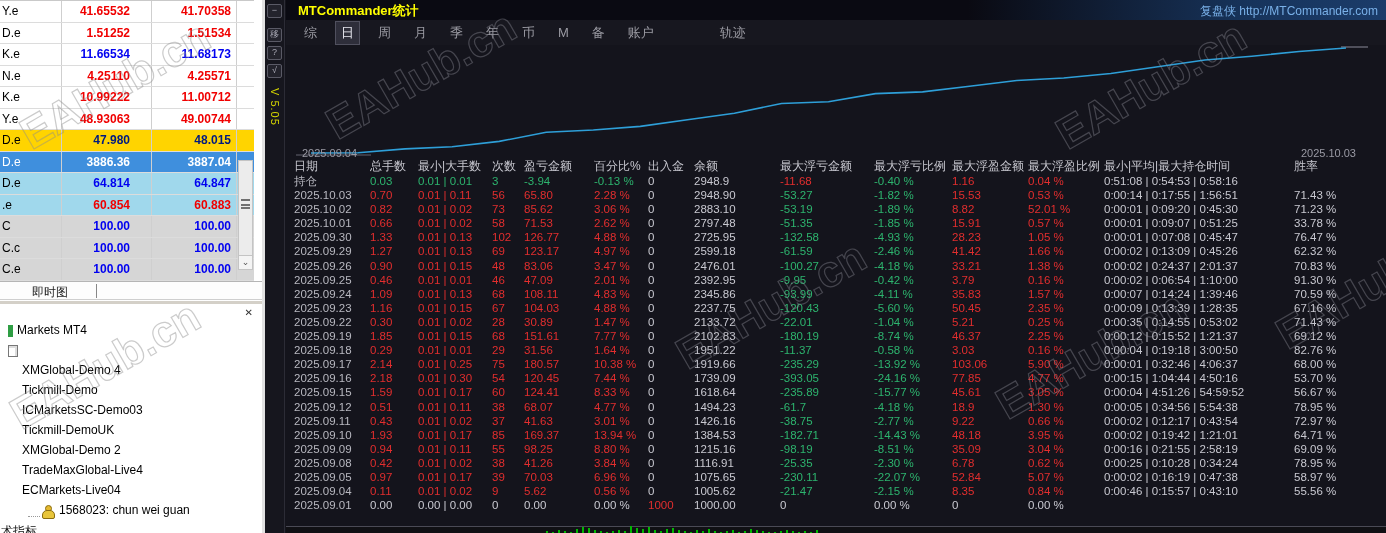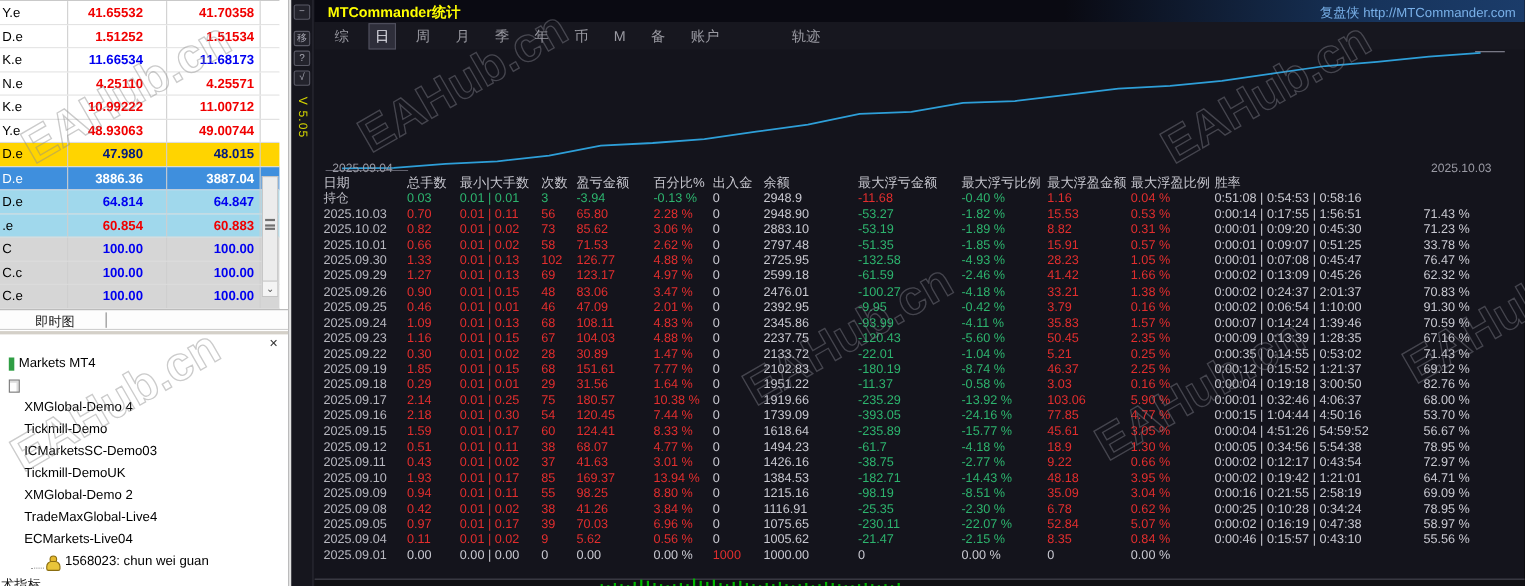--- a/index.html
+++ b/index.html
@@ -260,20 +260,21 @@
           <span>最小|大手数</span>
           <span>次数</span>
           <span>盈亏金额</span>
           <span>百分比%</span>
           <span>出入金</span>
           <span>余额</span>
           <span>最大浮亏金额</span>
           <span>最大浮亏比例</span>
           <span>最大浮盈金额</span>
           <span>最大浮盈比例</span>
+          <span>最小|平均|最大持仓时间</span>
           <span>胜率</span>
         </div>
         <div class="trow">
           <span class="c-d">持仓</span>
           <span class="c-g">0.03</span>
           <span class="c-g">0.01 | 0.01</span>
           <span class="c-g">3</span>
           <span class="c-g">-3.94</span>
           <span class="c-g">-0.13 %</span>
           <span class="c-w">0</span>
@@ -306,21 +307,21 @@
           <span class="c-r">0.82</span>
           <span class="c-r">0.01 | 0.02</span>
           <span class="c-r">73</span>
           <span class="c-r">85.62</span>
           <span class="c-r">3.06 %</span>
           <span class="c-w">0</span>
           <span class="c-w">2883.10</span>
           <span class="c-g">-53.19</span>
           <span class="c-g">-1.89 %</span>
           <span class="c-r">8.82</span>
-          <span class="c-r">0.31 %</span>
+          <span class="c-r">52.01 %</span>
           <span class="c-w">0:00:01 | 0:09:20 | 0:45:30</span>
           <span class="c-w">71.23 %</span>
         </div>
         <div class="trow">
           <span class="c-d">2025.10.01</span>
           <span class="c-r">0.66</span>
           <span class="c-r">0.01 | 0.02</span>
           <span class="c-r">58</span>
           <span class="c-r">71.53</span>
           <span class="c-r">2.62 %</span>

